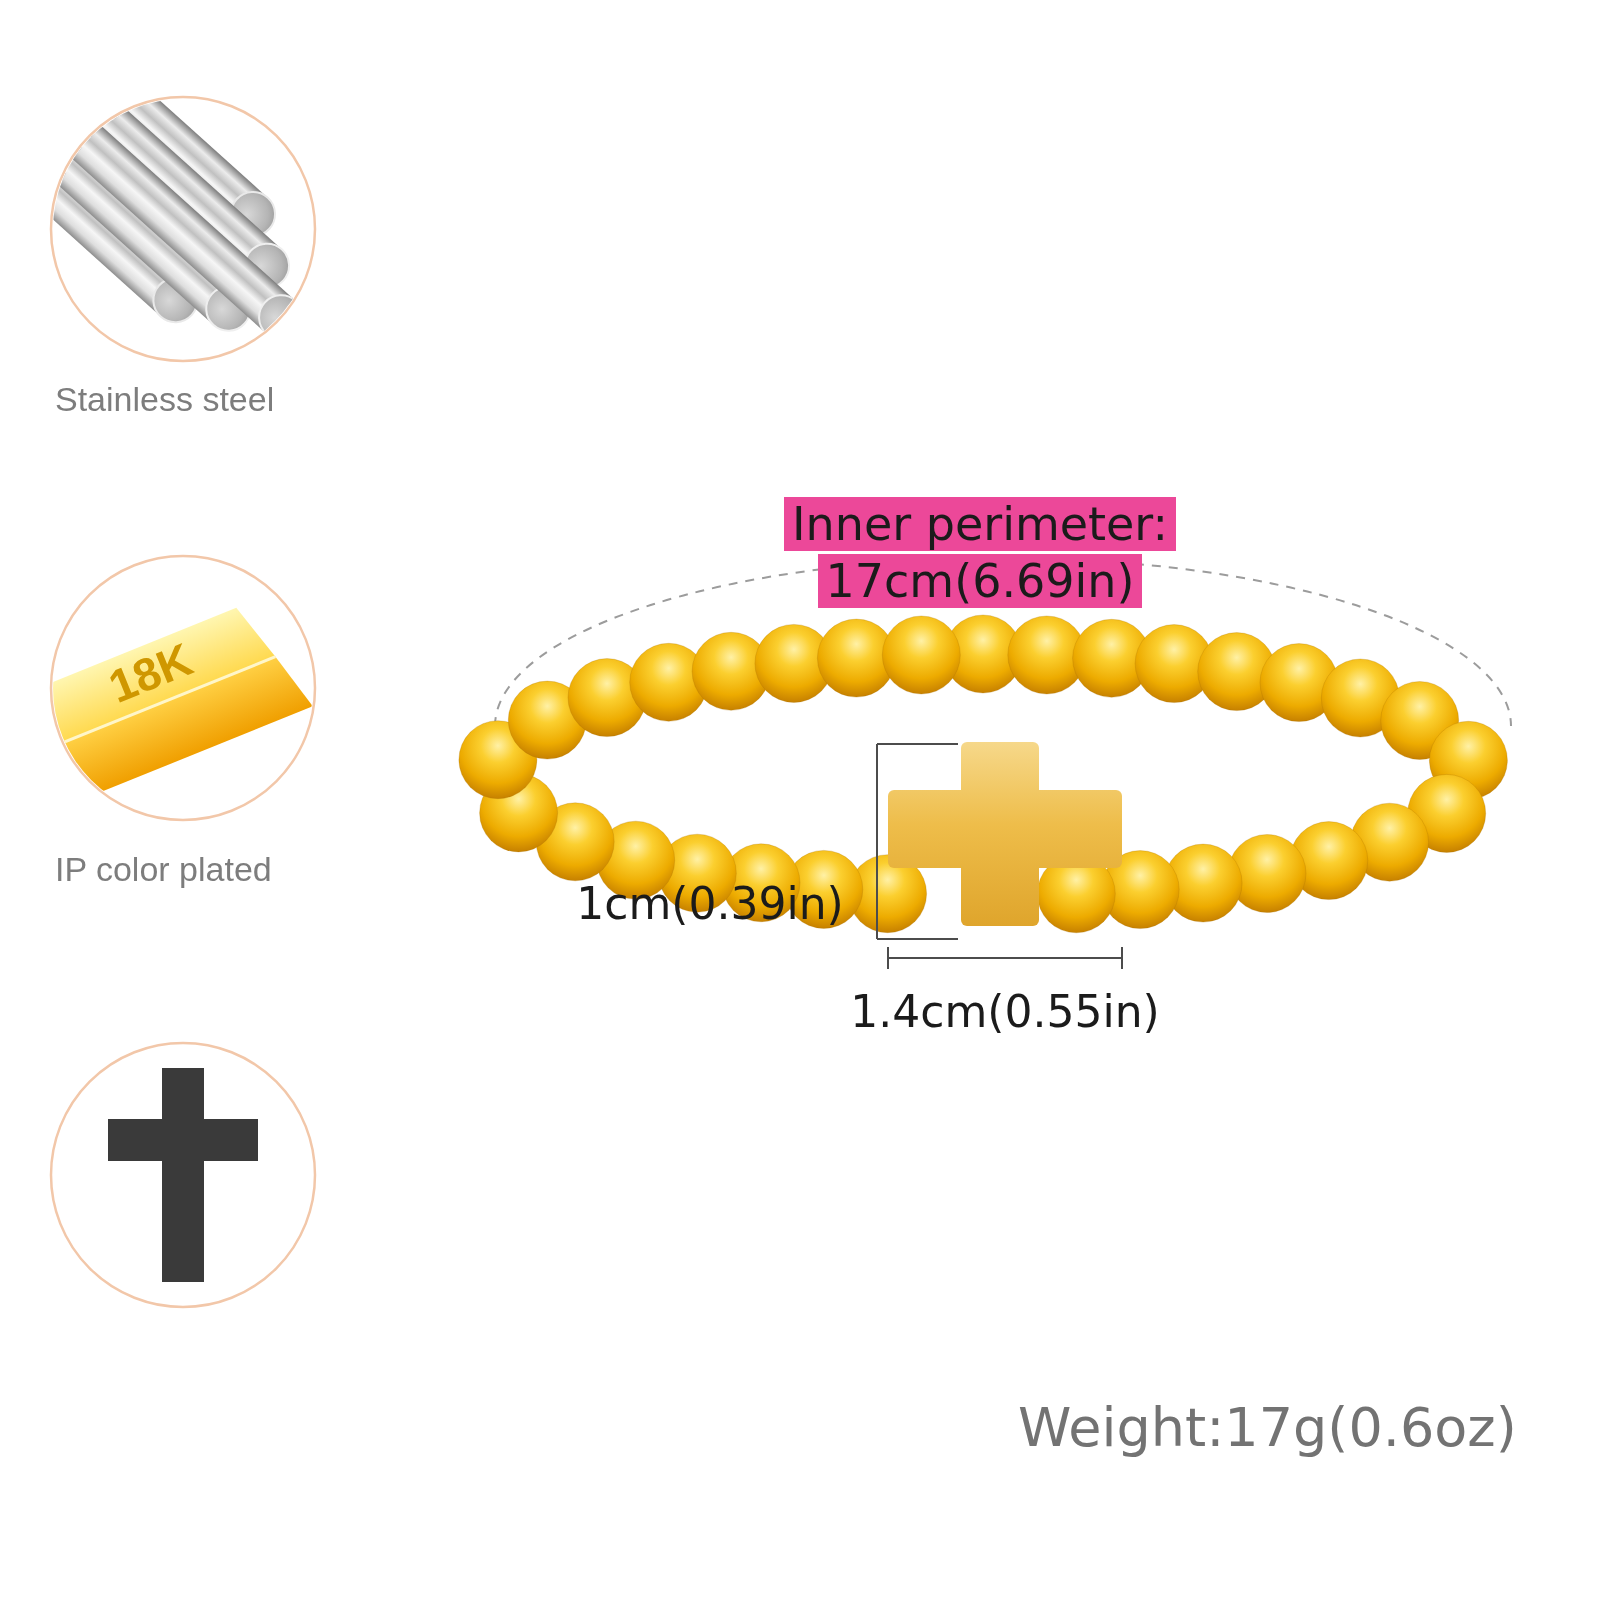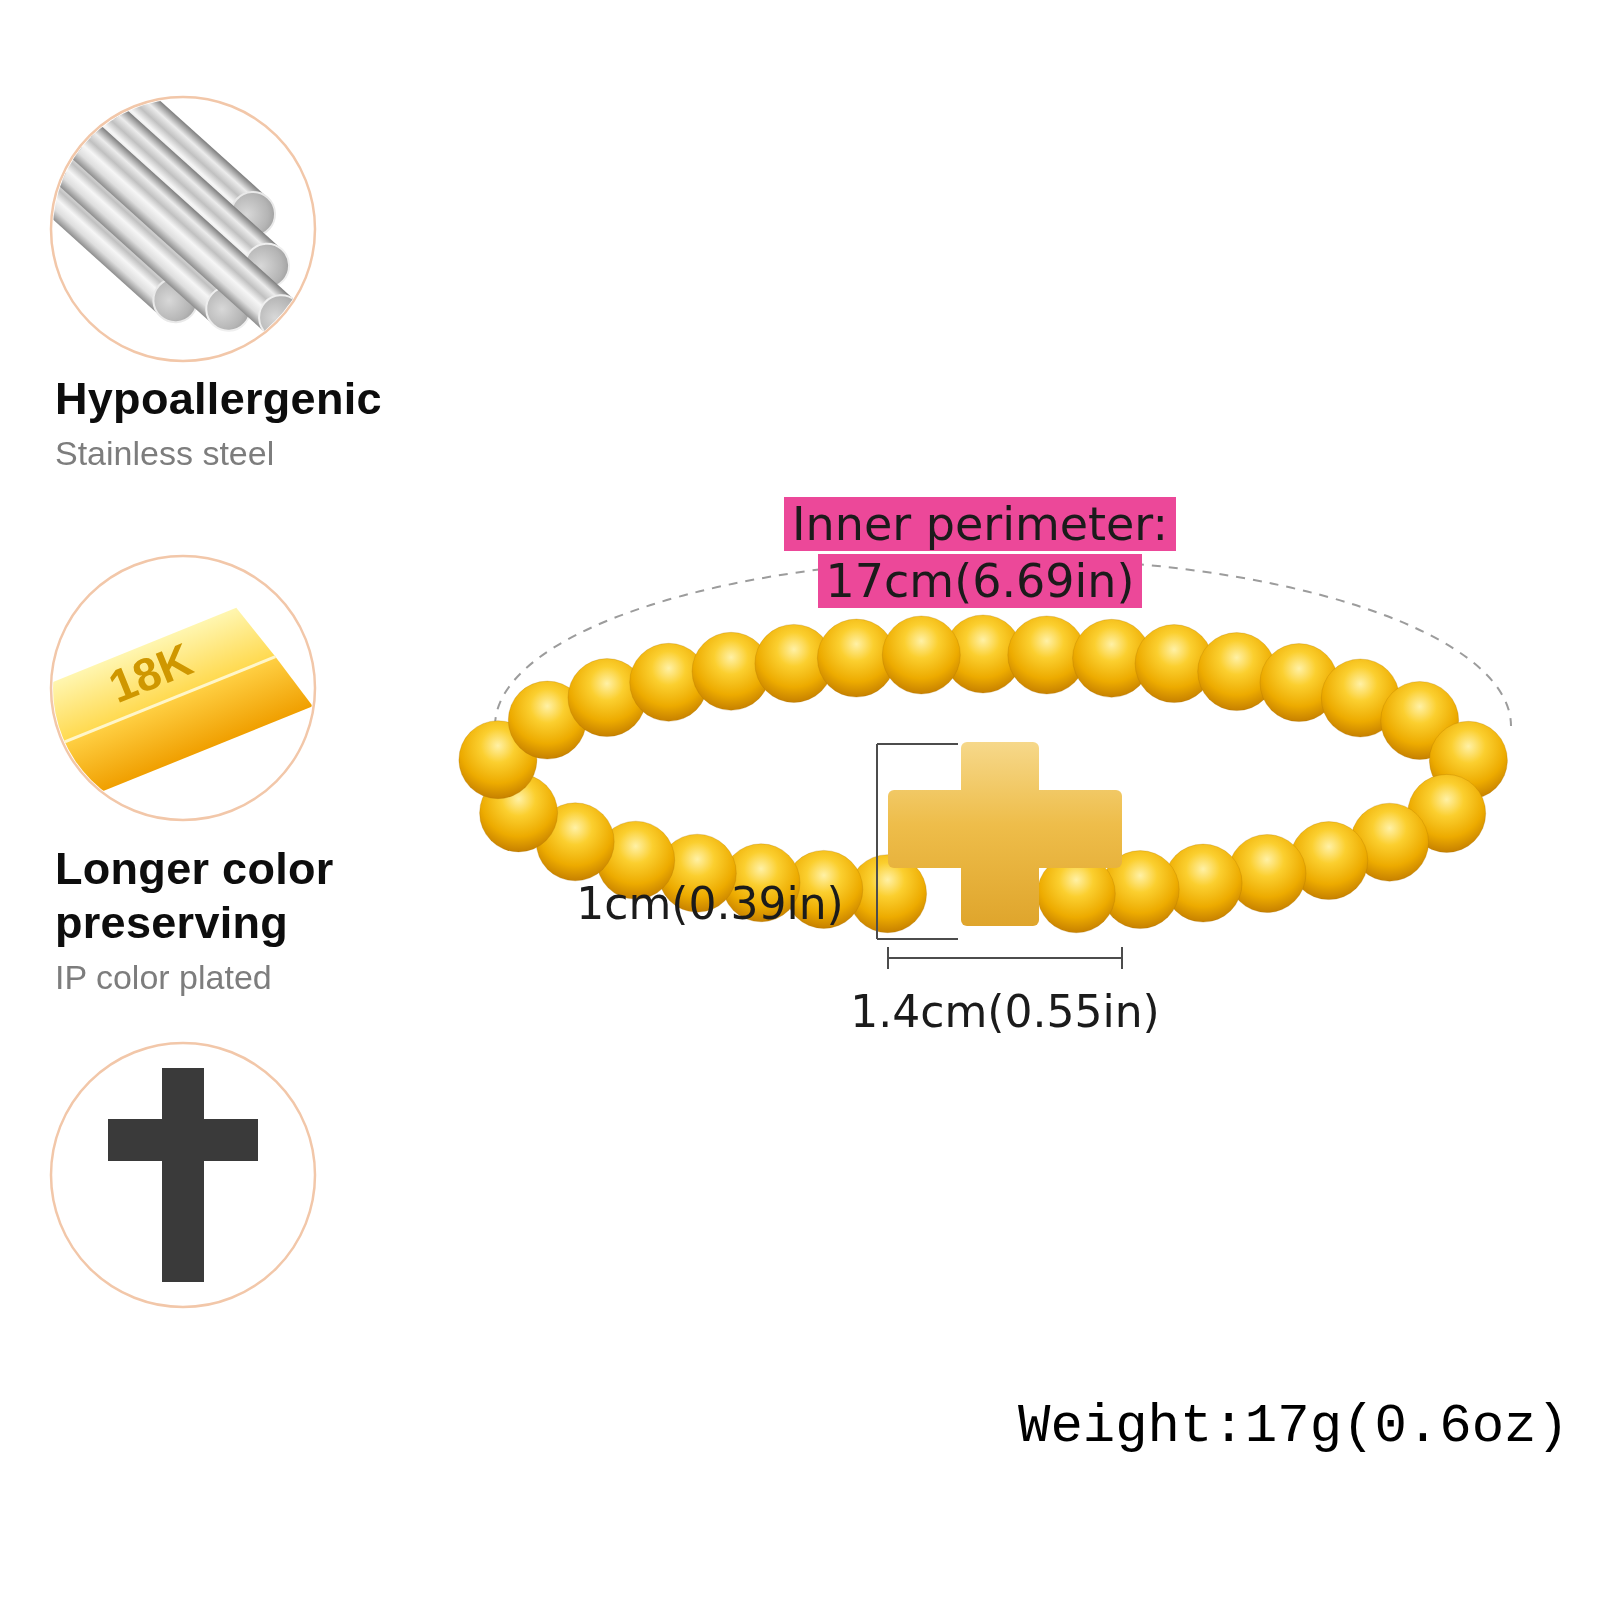--- a/index.html
+++ b/index.html
@@ -13,21 +13,21 @@
     font-weight:bold; font-size:45px; line-height:1.2; color:#0d0d0d;
     white-space:pre-line; letter-spacing:0.3px;
   }
   .feature-sub { font-size:34px; color:#7d7d7d; margin-top:8px; }
 
   .dim-label { position:absolute; font-family:"DejaVu Sans", sans-serif; color:#1b1b1b; }
   .perimeter { left:600px; top:496px; width:760px; text-align:center; font-size:46px; line-height:1.24; }
   .perimeter span { background:#ec4899; padding:0 8px; }
   .height-label { left:560px; top:878px; width:300px; text-align:center; font-size:44px; }
   .width-label  { left:820px; top:986px; width:370px; text-align:center; font-size:44px; }
-  .weight-label { left:1018px; top:1396px; font-size:54px; color:#000000;font-family:Liberation Mono, monospace; }
+  .weight-label { left:1018px; top:1396px; font-size:54px; color:#737373; }
 </style>
 </head>
 <body>
 
 <div class="page">
 
   <svg class="art" viewBox="0 0 1600 1600" xmlns="http://www.w3.org/2000/svg">
     <defs>
       <radialGradient id="beadGrad" cx="0.5" cy="0.32" r="0.78">
         <stop offset="0" stop-color="#fff1a6"></stop>
@@ -163,27 +163,24 @@
 
       <g stroke="#4c4c4c" stroke-width="2">
         <line x1="888" y1="958" x2="1122" y2="958"></line>
         <line x1="888" y1="947" x2="888" y2="969"></line>
         <line x1="1122" y1="947" x2="1122" y2="969"></line>
       </g>
     </g>
   </svg>
 
   <div class="feature-text" style="top:372px">
-    <div class="feature-title">Hypoallergenic</div>
     <div class="feature-sub">Stainless steel</div>
   </div>
 
   <div class="feature-text" style="top:842px">
-    <div class="feature-title">Longer color
-preserving</div>
     <div class="feature-sub">IP color plated</div>
   </div>
 
 
   <div class="dim-label perimeter">
     <span>Inner perimeter:</span><br>
     <span>17cm(6.69in)</span>
   </div>
 
   <div class="dim-label height-label">1cm(0.39in)</div>

